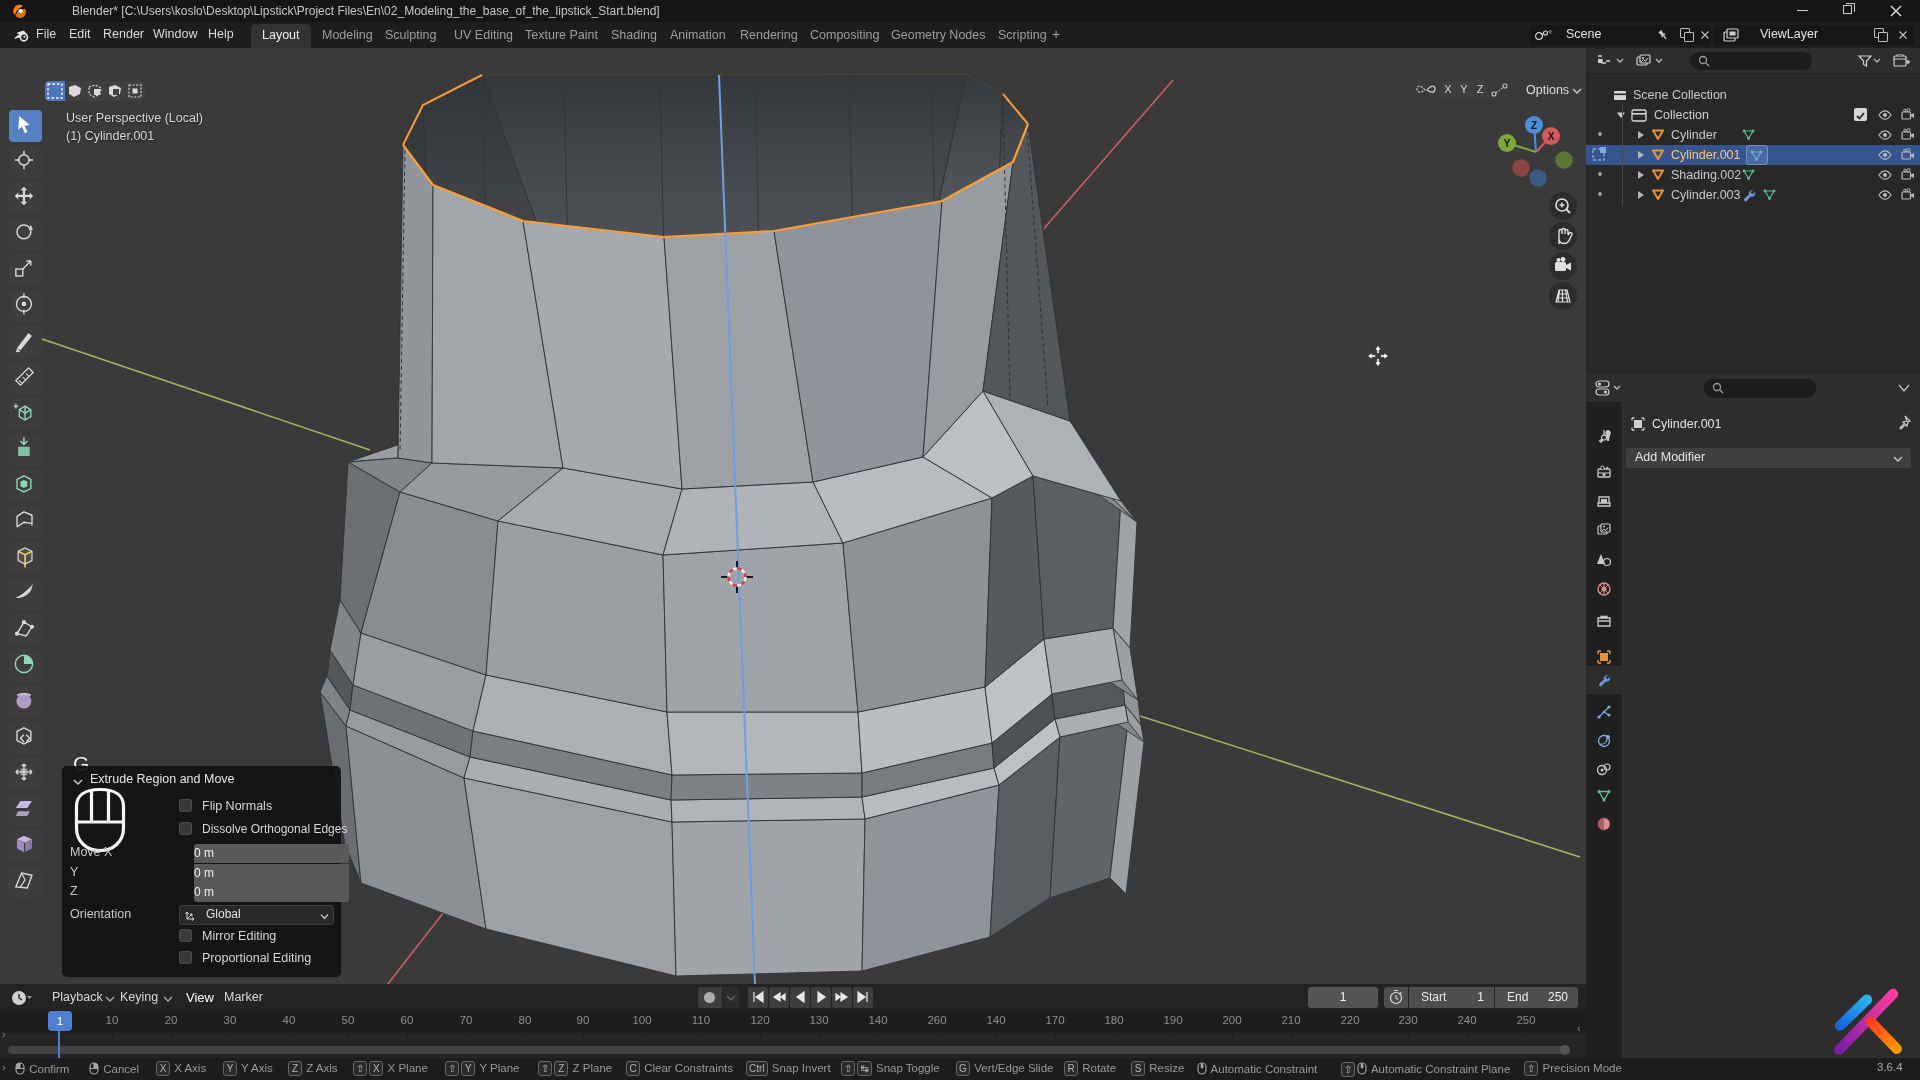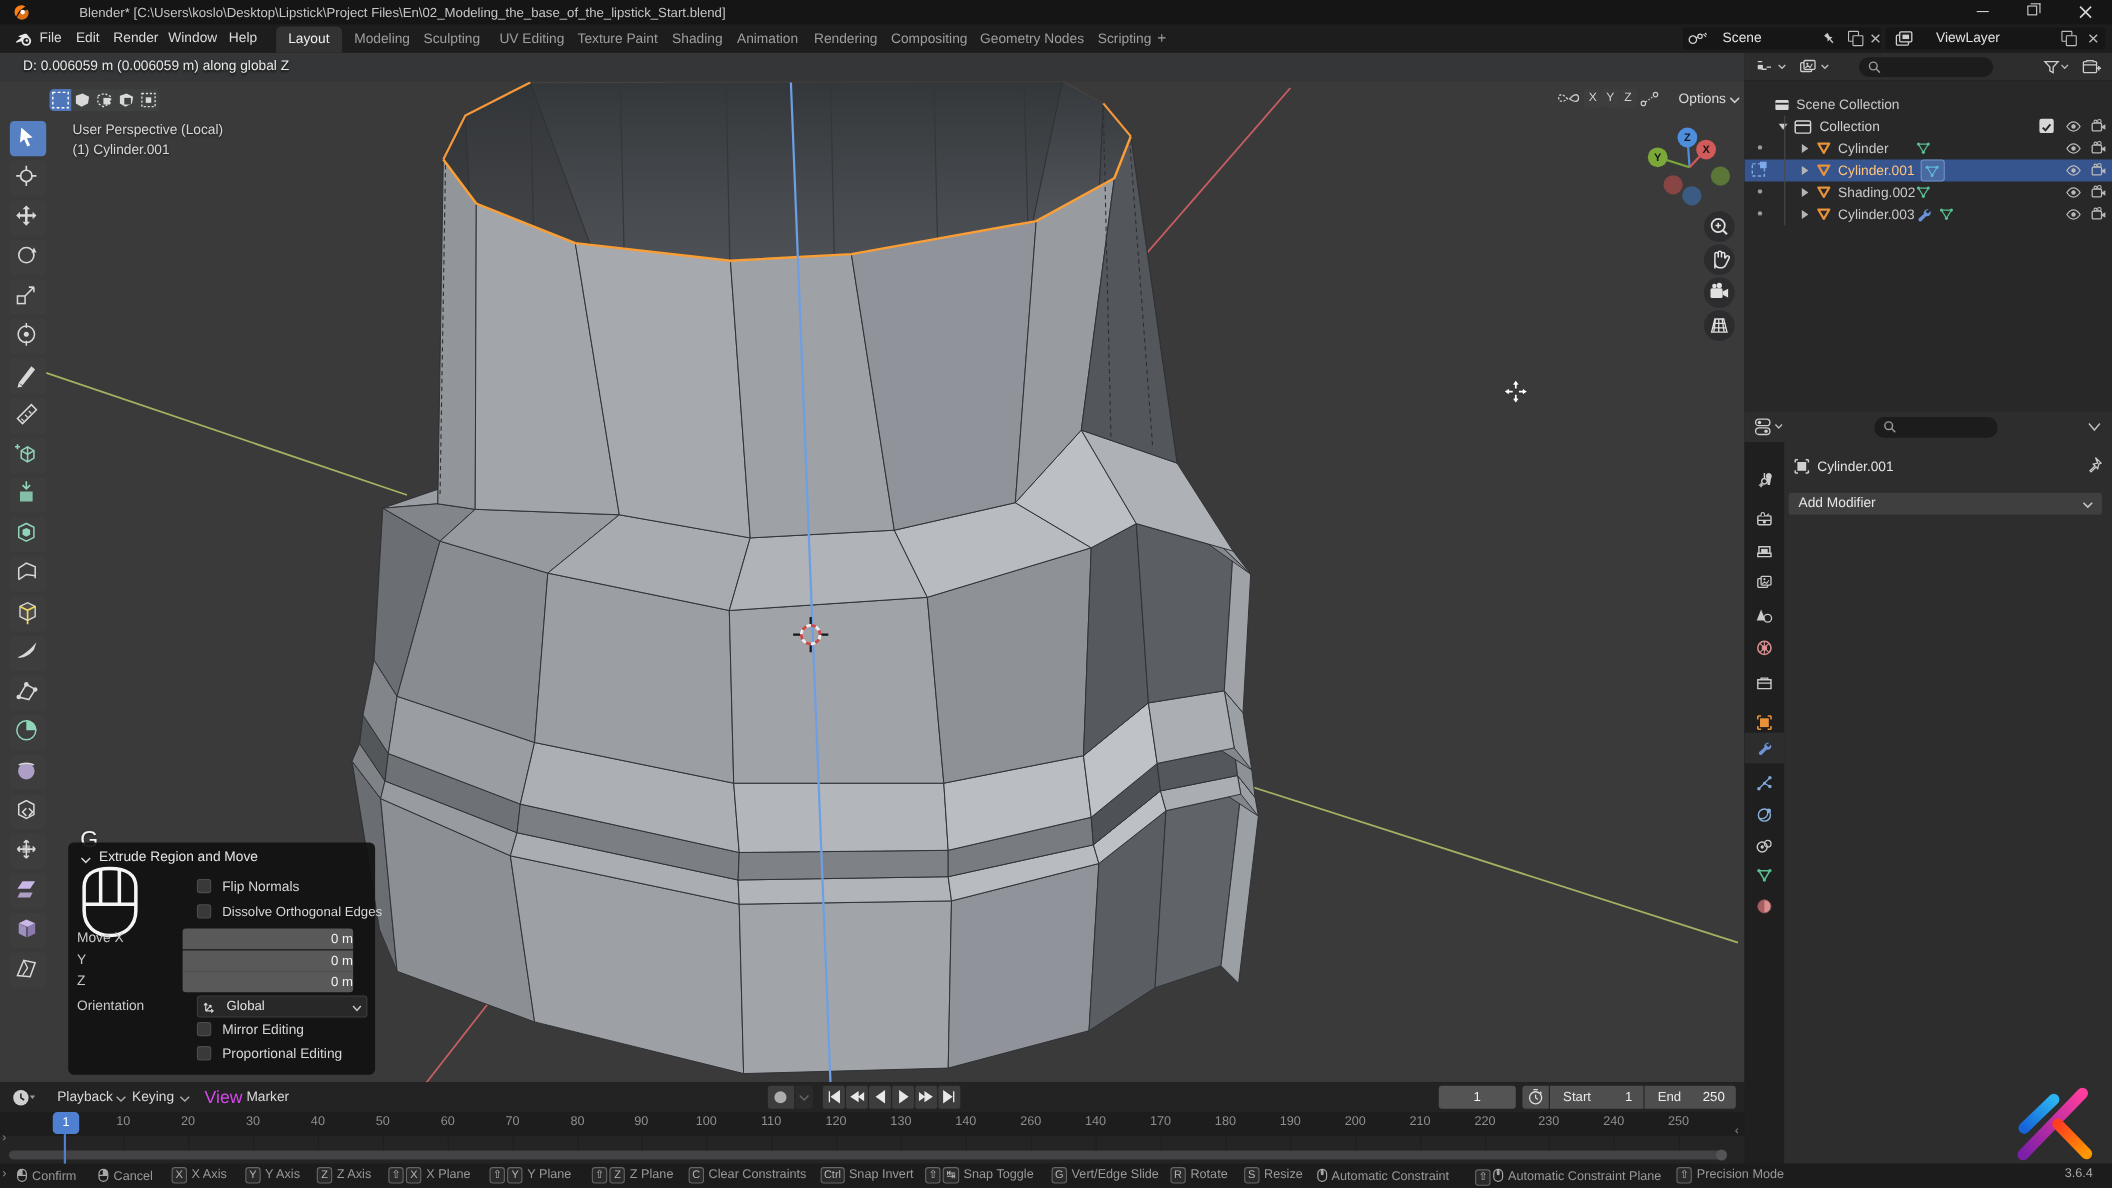--- a/index.html
+++ b/index.html
@@ -31,21 +31,21 @@
 #timeline { left:0; top:984px; width:1586px; height:74px; background:#232324; }
 #tlruler { position:absolute; left:0; top:27px; width:1586px; height:22px; background:#1d1d1e; }
 #tltrack { position:absolute; left:0; top:49px; width:1586px; height:25px; background:#242425; }
 .tnum { position:absolute; top:3px; font-size:11.5px; color:#8e8e8e; transform:translateX(-50%); }
 #statusbar { left:0; top:1058px; width:1920px; height:22px; background:#1c1c1d; font-size:11.5px; color:#999999; }
 .key { display:inline-block; min-width:14px; height:15px; line-height:14px; padding:0 2px; margin:0 1px;
   border:1px solid #666; border-radius:3px; text-align:center; font-size:10px; color:#b5b5b5; background:#2a2a2b; }
 .sbit { position:absolute; top:3px; white-space:nowrap; }
 #expanel { position:absolute; left:62px; top:766px; width:279px; height:211px; background:rgba(17,17,17,0.93); border-radius:5px; color:#d6d6d6; font-size:12.5px; }
 .chk { position:absolute; width:13px; height:13px; background:#393939; border:1px solid #4c4c4c; border-radius:2.5px; }
-.fld { position:absolute; left:104px; width:155px; height:19px; background:#595959; color:#f1f1f1; font-size:12px; text-align:right; line-height:19px; }
+.fld { position:absolute; left:132px; width:155px; height:19px; background:#595959; color:#f1f1f1; font-size:12px; text-align:left; line-height:19px; }
 .flbl { position:absolute; color:#c9c9c9; font-size:12.5px; width:100px; }
 </style></head><body>
 <div id="root">
 <div class="abs" id="titlebar">
 <div class="abs" style="left:12px;top:3px"><svg width="16" height="16" viewBox="0 0 16 16" style="">
           <path d="M5.6 6.7 L11 2.8 c-2.5-1.6-6-1.3-8 .9 -2.2 2.3-2.3 5.8-.4 8.2 z" fill="#ff7f12"></path>
           <path d="M6.5 7.6 L3.3 12.6 c1.1 1.4 2.8 2.3 4.7 2.3 3.3 0 6-2.7 6-6 0-1.2-.3-2.2-.9-3.1 z" fill="#ff7f12" opacity="0.85"></path>
           <circle cx="8.6" cy="8" r="2.1" fill="#fff"></circle>
         </svg></div>
 <span class="t">Blender* [C:\Users\koslo\Desktop\Lipstick\Project Files\En\02_Modeling_the_base_of_the_lipstick_Start.blend]</span>
@@ -214,23 +214,20 @@
 <polyline points="482,75 423,105 403,145" fill="none" stroke="#f5993a" stroke-width="2"></polyline>
 <polyline points="1028,124 1003,94" fill="none" stroke="#f5993a" stroke-width="2"></polyline>
 <polyline points="403,145 433,185 523,221 664,237 774,231 942,201 1013,162 1028,124" fill="none" stroke="#fa9e35" stroke-width="2.2" stroke-linejoin="round"></polyline>
 <line x1="719" y1="75" x2="755" y2="984" stroke="#6d9fe5" stroke-width="2"></line>
 <g transform="translate(737,577)">
           <path d="M0 -16 L0 -8 M0 8 L0 16 M-16 0 L-8 0 M8 0 L16 0" stroke="#17171a" stroke-width="2"></path>
           <circle r="8.5" fill="none" stroke="#ededed" stroke-width="2.6" stroke-dasharray="4.45 4.45"></circle>
           <circle r="8.5" fill="none" stroke="#d24848" stroke-width="2.6" stroke-dasharray="4.45 4.45" stroke-dashoffset="4.45"></circle>
         </g>
 </svg>
-<div id="vphead">
-        <span class="d">D: 0.006059 m (0.006059 m) along global Z</span>
-      </div>
 <div class="selbtn on" style="left:45px;border-radius:4px 0 0 4px"><svg width="20" height="20" viewBox="0 0 20 20" style="">
           <rect x="3" y="3" width="14" height="14" fill="none" stroke="#fff" stroke-width="1.3" stroke-dasharray="2.5 2"></rect>
         </svg></div>
 <div class="selbtn" style="left:65px;"><svg width="20" height="20" viewBox="0 0 20 20" style="">
           <path d="M4 6 L10 4 L16 7 L15 13 L9 16 L4 13 Z" fill="#d9d9d9"></path>
         </svg></div>
 <div class="selbtn" style="left:85px;"><svg width="20" height="20" viewBox="0 0 20 20" style="">
           <path d="M4 6 L10 4 L16 7 L15 13 L9 16 L4 13 Z" fill="none" stroke="#d9d9d9" stroke-dasharray="2 1.6" stroke-width="1.2"></path>
           <rect x="9" y="8" width="6" height="6" fill="#d9d9d9"></rect>
         </svg></div>
@@ -797,21 +794,21 @@
       </svg>
     </div>
 <div class="abs" id="timeline">
       <svg width="22" height="20" viewBox="0 0 22 20" style="position:absolute;left:10px;top:4px">
         <circle cx="9" cy="10" r="7" fill="#cfcfcf"></circle>
         <path d="M9 6 v4 l3 2" stroke="#232324" stroke-width="1.4" fill="none"></path>
         <path d="M17 8 l2.5 3 2.5-3" fill="#9a9a9a" stroke="none"></path>
       </svg>
       <div class="abs" style="left:52px;top:6px;font-size:12.5px;color:#d8d8d8">Playback</div>
       <div class="abs" style="left:120px;top:6px;font-size:12.5px;color:#d8d8d8">Keying</div>
-      <div class="abs" style="left:186px;top:6px;font-size:16px;color:#d946ef">View</div>
+      <div class="abs" style="left:186px;top:6px;font-size:13px;color:#ffffff">View</div>
       <div class="abs" style="left:224px;top:6px;font-size:12.5px;color:#d8d8d8">Marker</div>
       <svg width="10" height="8" viewBox="0 0 10 8" style="position:absolute;left:105px;top:11px">
         <path d="M1 2 L5 6 L9 2" stroke="#aaa" stroke-width="1.3" fill="none"></path>
       </svg>
       <svg width="10" height="8" viewBox="0 0 10 8" style="position:absolute;left:163px;top:11px">
         <path d="M1 2 L5 6 L9 2" stroke="#aaa" stroke-width="1.3" fill="none"></path>
       </svg>
       <div class="abs" style="left:698px;top:3px;width:24px;height:21px;background:#3d3d3e;border-radius:3px 0 0 3px">
         <div style="position:absolute;left:6px;top:5px;width:11px;height:11px;border-radius:50%;background:#adadad"></div>
       </div>

